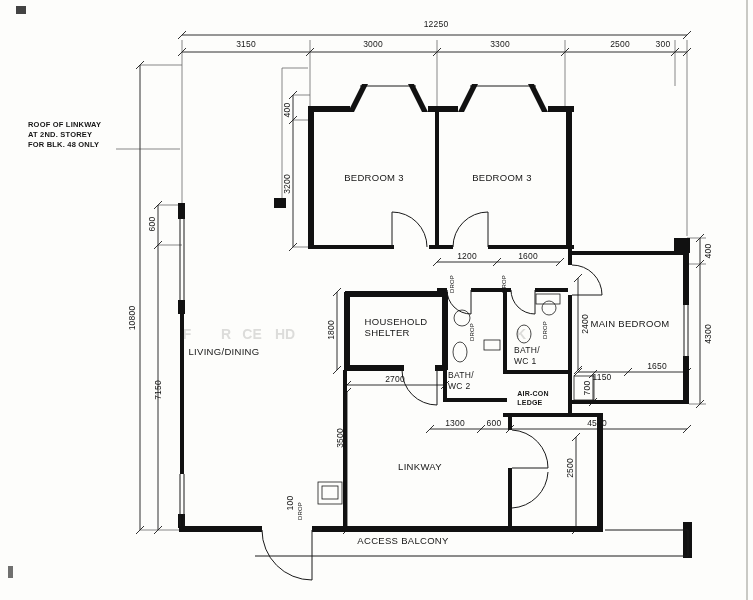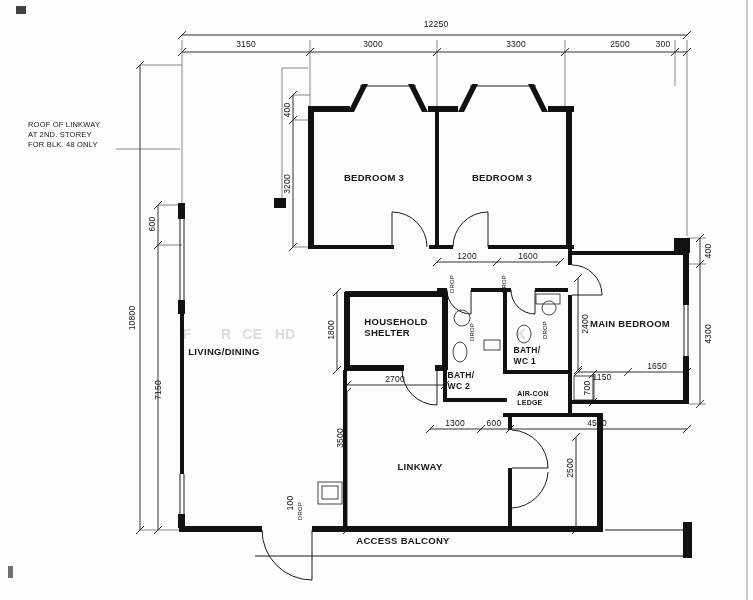--- a/index.html
+++ b/index.html
@@ -6,27 +6,27 @@
   .canvas{
     position:relative;width:753px;height:600px;background:#fdfdfb;
     font-family:"Liberation Sans",sans-serif;color:#161616;overflow:hidden;
   }
   svg{position:absolute;left:0;top:0;}
   .lbl{
     position:absolute;transform:translate(-50%,-50%);
     font-size:8.5px;font-weight:400;white-space:nowrap;letter-spacing:.2px;color:#161616;
   }
   .lbl.v{transform:translate(-50%,-50%) rotate(-90deg);}
-  .lbl.room{font-size:9.5px;font-weight:700;letter-spacing:.3px;}
+  .lbl.room{font-size:9.5px;font-weight:400;letter-spacing:.3px;}
   .lbl.room2{line-height:11px;text-align:left;}
   .lbl.small{font-size:7px;font-weight:700;line-height:9px;}
   .lbl.drop{font-size:6px;font-weight:400;letter-spacing:.1px;}
   .note{
     position:absolute;left:28px;top:120px;font-size:7.5px;line-height:10px;
-    font-weight:400;letter-spacing:.2px;
+    font-weight:700;letter-spacing:.2px;
   }
   .wm{position:absolute;color:rgba(70,70,70,.18);font-size:14px;font-weight:700;transform:translate(-50%,-50%);}
 </style>
 </head>
 <body>
 
 <div class="canvas">
 
   <svg width="753" height="600" viewBox="0 0 753 600">
 
@@ -207,21 +207,21 @@
   <div class="lbl small room2" style="left:533px;top:398px">
     <div>AIR-CON</div>
     <div>LEDGE</div>
   </div>
   <div class="lbl room" style="left:420px;top:466px">LINKWAY</div>
   <div class="lbl room" style="left:403px;top:540px">ACCESS BALCONY</div>
 
   <div class="lbl" style="left:436px;top:24px">12250</div>
   <div class="lbl" style="left:246px;top:44px">3150</div>
   <div class="lbl" style="left:373px;top:44px">3000</div>
-  <div class="lbl" style="left:516px;top:44px">3300</div>
+  <div class="lbl" style="left:500px;top:44px">3300</div>
   <div class="lbl" style="left:620px;top:44px">2500</div>
   <div class="lbl" style="left:663px;top:44px">300</div>
   <div class="lbl" style="left:467px;top:256px">1200</div>
   <div class="lbl" style="left:528px;top:256px">1600</div>
   <div class="lbl" style="left:395px;top:379px">2700</div>
   <div class="lbl" style="left:602px;top:377px">1150</div>
   <div class="lbl" style="left:657px;top:366px">1650</div>
   <div class="lbl" style="left:455px;top:423px">1300</div>
   <div class="lbl" style="left:494px;top:423px">600</div>
   <div class="lbl" style="left:597px;top:423px">4500</div>

